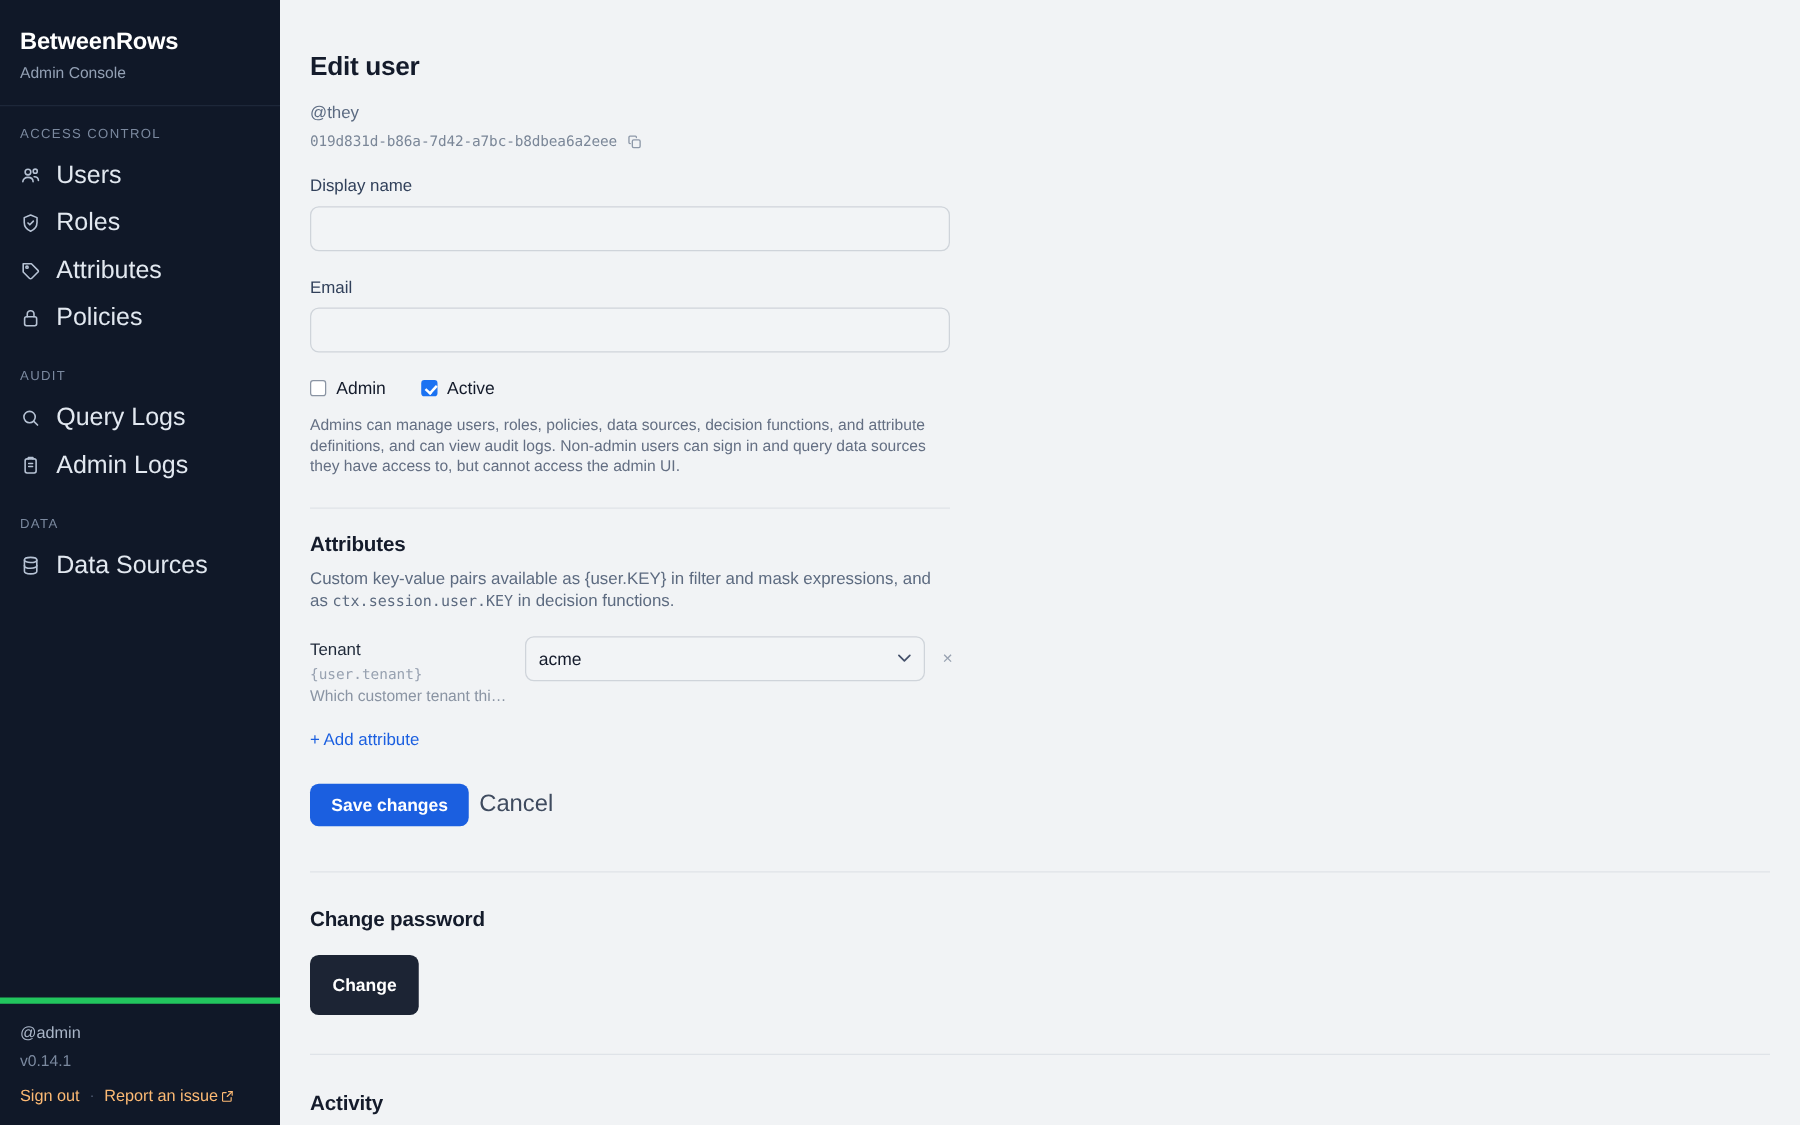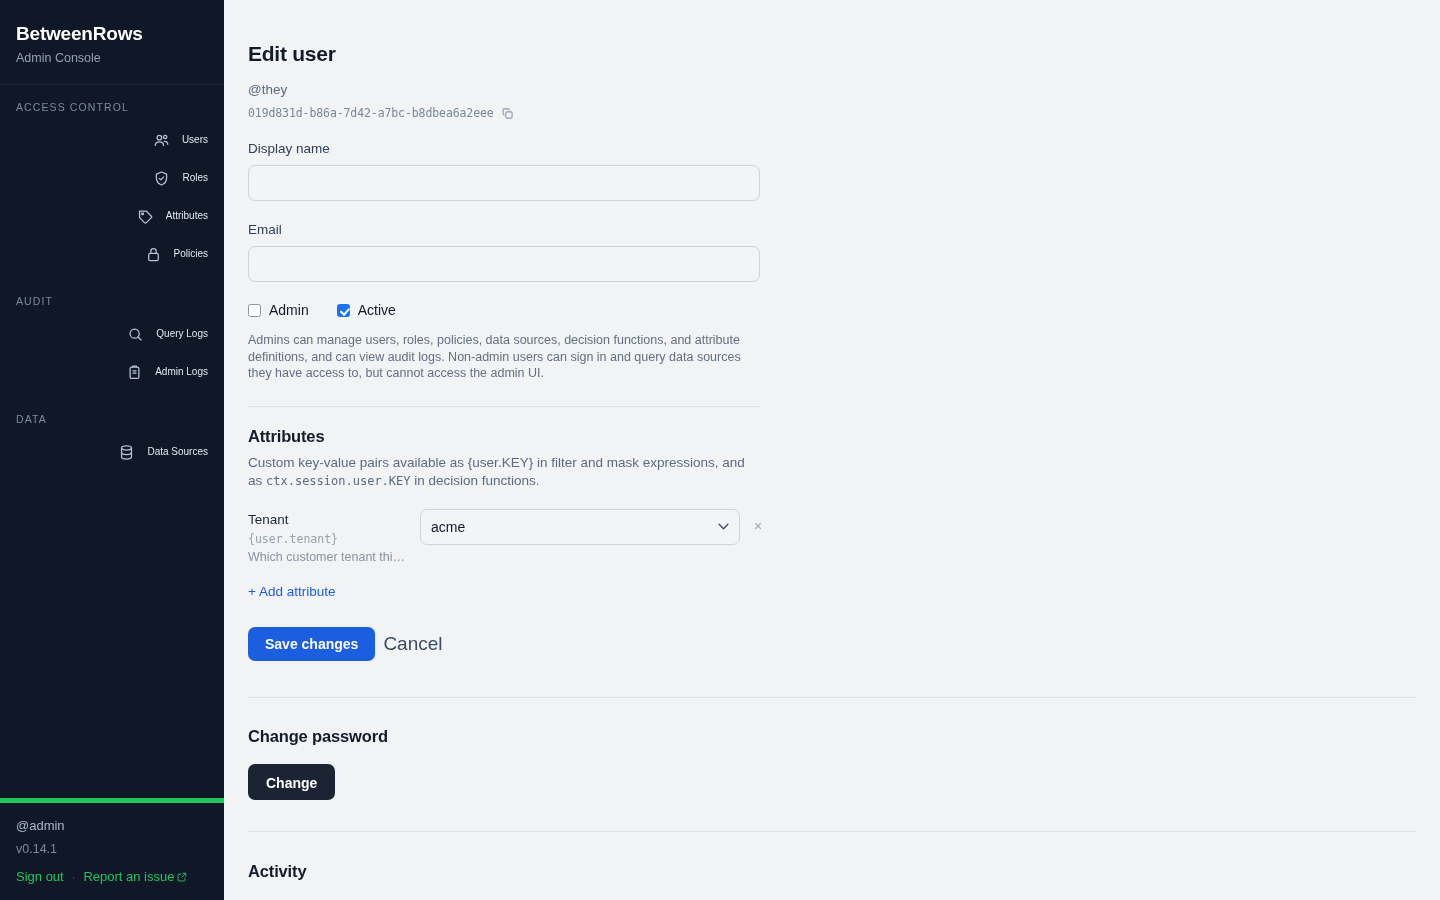--- a/index.html
+++ b/index.html
@@ -33,33 +33,33 @@
 
   .nav { padding-top: 16px; flex: 1 1 auto; }
   .nav-group-label {
     font-size: 10.5px; letter-spacing: 1.1px; text-transform: uppercase;
     color: #7b899f; padding: 0 16px; margin-bottom: 8px; font-weight: normal;
   }
   .nav-group + .nav-group { margin-top: 22px; }
   .nav-item {
     display: flex; align-items: center; gap: 12px;
     padding: 9px 16px; cursor: pointer;
-    font-size: 10px; color: #e2e8f0; line-height: 20px; justify-content: flex-end;
+    font-size: 20px; color: #e2e8f0; line-height: 20px;
   }
   .nav-ico { width: 17px; height: 17px; display:block; flex: 0 0 17px; color: #b6c2d4; }
   .nav-ico svg { width: 17px; height: 17px; display: block; }
 
   .side-footer {
     border-top: 5px solid #22c55e;
     padding: 14px 16px 16px 16px;
   }
   .sf-user { font-size: 13px; color: #aab6c8; line-height: 18px; }
   .sf-ver { font-size: 12.5px; color: #7b899f; margin-top: 6px; line-height: 17px; }
   .sf-links { margin-top: 11px; display: flex; align-items: center; gap: 8px; font-size: 13px; }
-  .sf-links a { color: #22c55e; text-decoration: none; cursor: pointer; }
+  .sf-links a { color: #fdba74; text-decoration: none; cursor: pointer; }
   .sf-dot { color: #56637a; font-size: 11px; }
   .ext-ico { width: 10px; height: 10px; display: inline-block; vertical-align: -1px; margin-left: 3px; }
 
   
   .main {
     flex: 1 1 auto; height: 900px; overflow: hidden;
     padding: 26px 24px 0 24px;
     background: #f1f3f5;
   }
   .page-title {
@@ -173,21 +173,21 @@
     border: 1px solid #cfd4da; border-radius: 7px; background: #f2f4f6;
     padding: 0 34px 0 11px; font-size: 14px; color: #141b2b;
     font-family: "Liberation Sans", sans-serif; outline: none;
   }
   .pw-input::placeholder { color: #98a2b1; }
   .eye-ico {
     position: absolute; right: 11px; top: 10px;
     width: 16px; height: 16px; color: #7f8b9d; cursor: pointer;
   }
   .btn-dark {
-    height: 36px; padding: 11px 18px; border: 0; border-radius: 7px;
+    height: 48px; padding: 11px 18px; border: 0; border-radius: 7px;
     background: #1c2434; color: #fff; font-size: 14px; font-weight: bold;
     font-family: "Liberation Sans", sans-serif; cursor: pointer;
   }
 </style>
 </head>
 <body>
 
 <div class="app">
 
   <aside class="sidebar">

